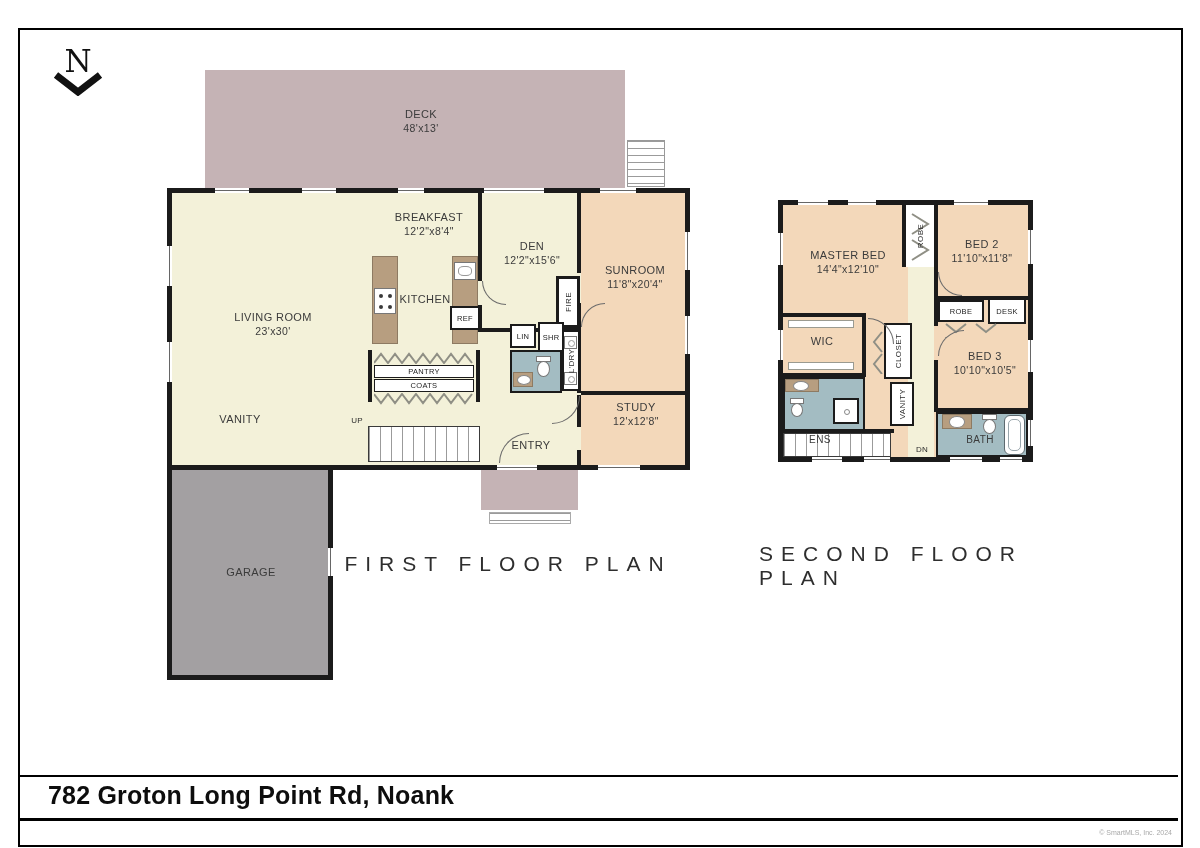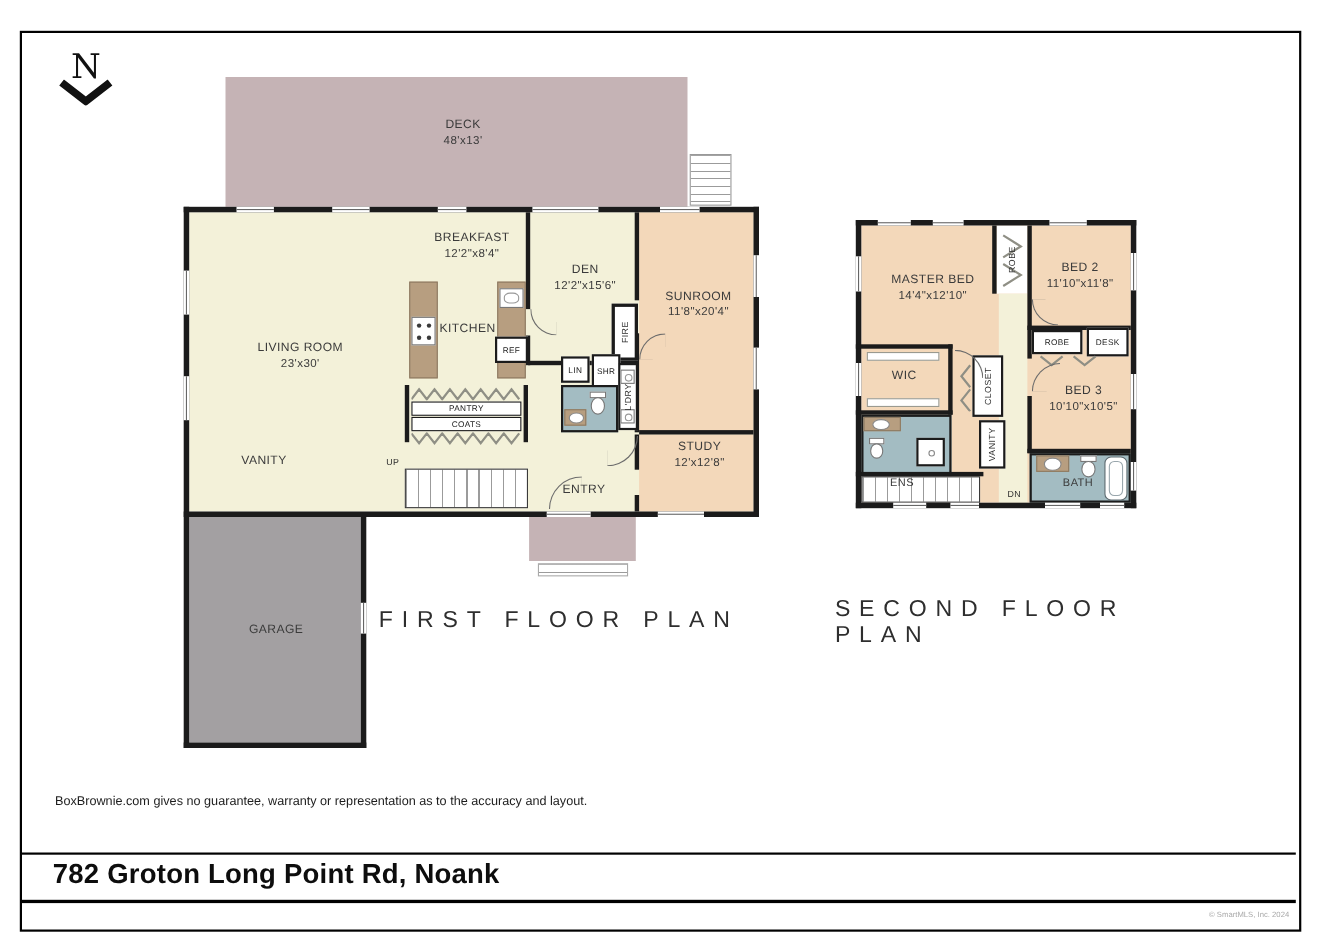--- a/index.html
+++ b/index.html
@@ -296,18 +296,17 @@
 <div class="rlabel" style="left:820px;top:396px;font-size:10px;margin-top:44px;">
   <span class="nm">ENS</span>
 </div>
 <div class="rlabel" style="left:980px;top:440px;font-size:10px;">
   <span class="nm">BATH</span>
 </div>
 <div class="flabel" style="left:922px;top:449px;">DN</div>
 <div class="ptitle" style="left:906px;top:566px;">SECOND FLOOR PLAN</div>
 
 <div class="disc">
-  <div>BoxBrownie.com gives no guarantee, warranty or representation as to the accuracy and layout.</div>
 </div>
 <div class="footer-rule" style="left:20px;top:775px;width:1158px;height:2px;"></div>
 <div class="addr">782 Groton Long Point Rd, Noank</div>
 <div class="footer-rule" style="left:20px;top:818px;width:1158px;height:3px;"></div>
 <div class="credit">© SmartMLS, Inc. 2024</div>
 
 </body></html>

